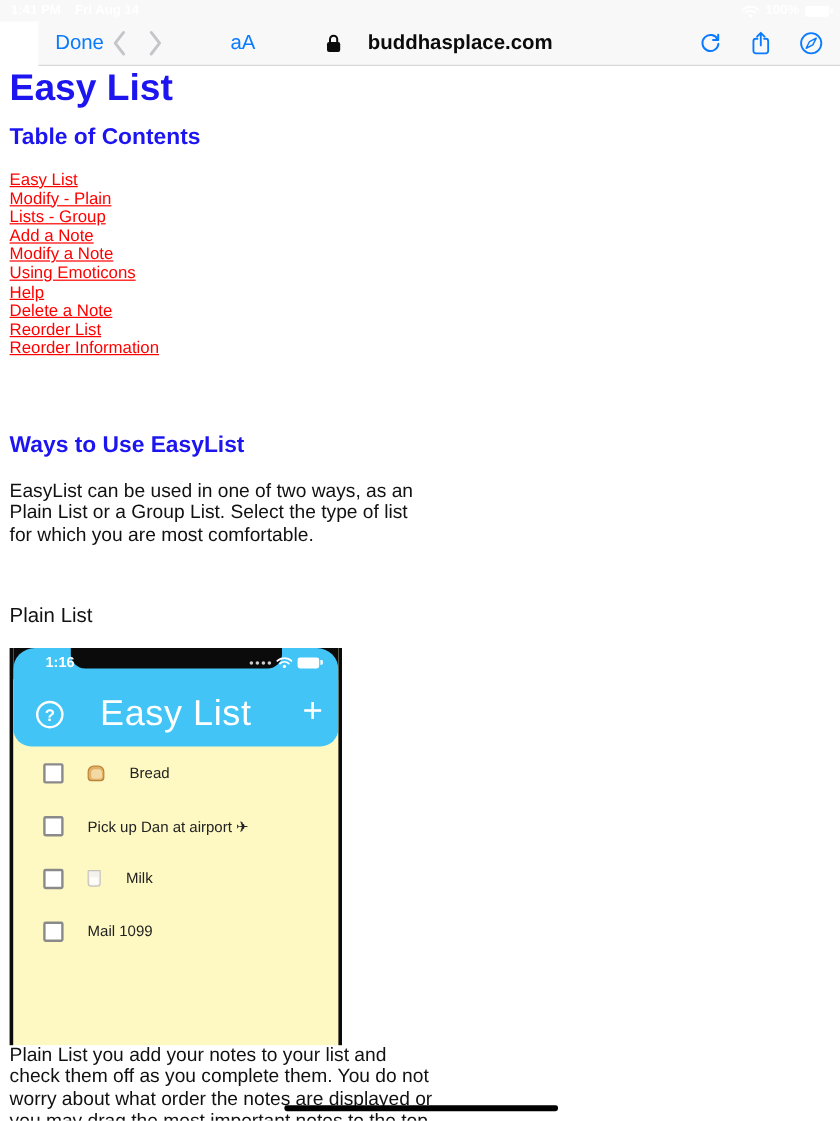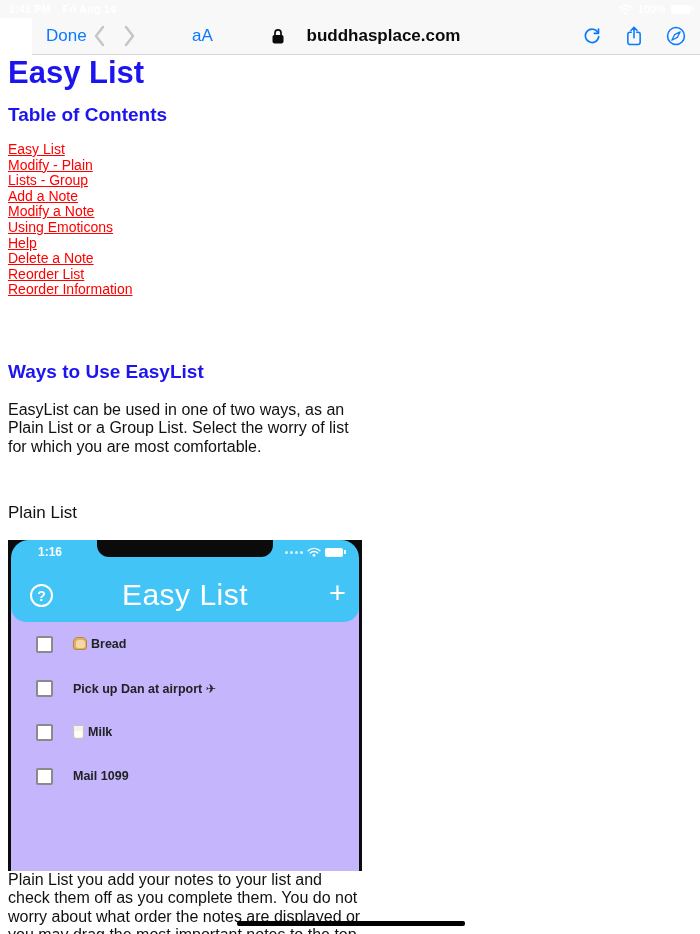--- a/index.html
+++ b/index.html
@@ -50,22 +50,22 @@
   .h2.ways{top:362px;}
   .toc-list{position:absolute;left:8px;top:142px;}
   .toc-list a{display:block;color:var(--link-red);text-decoration:underline;font-size:14px;line-height:15.6px;cursor:pointer;}
   .para{position:absolute;left:8px;width:350px;font-size:16px;line-height:18.4px;color:#111;}
   .para.intro{top:401px;}
   .para.outro{top:871px;width:354px;}
   .h3{position:absolute;left:8px;top:504px;font-size:17px;font-weight:normal;color:#111;line-height:1;}
   .divider-bar{position:absolute;left:237px;top:921px;width:228px;height:5px;background:#000;border-radius:2px;}
   
   .phone{
-    position:absolute;left:8px;top:540px;width:354px;height:331px;
-    background:#c4b5fd;border-left:3px solid #0b0b0b;border-right:3px solid #0b0b0b;overflow:hidden;
+    position:absolute;left:8px;top:540px;width:277px;height:331px;
+    background:#fef9c3;border-left:3px solid #0b0b0b;border-right:3px solid #0b0b0b;overflow:hidden;
   }
   .phone-top-black{position:absolute;top:0;left:0;right:0;height:26px;background:#0b0b0b;}
   .app-header{
     position:absolute;top:0;left:0;right:0;height:82px;background:var(--app-blue);
     border-radius:18px 18px 15px 15px;
   }
   .notch{position:absolute;top:0;left:50%;transform:translateX(-50%);width:176px;height:17px;background:#0b0b0b;border-radius:0 0 12px 12px;}
   .app-time{position:absolute;left:27px;top:5px;color:#fff;font-size:12px;font-weight:bold;}
   .app-status-right{position:absolute;right:16px;top:7px;display:flex;align-items:center;gap:4px;}
   .cell-dots{display:flex;gap:2px;align-items:center;}
@@ -74,21 +74,21 @@
   .app-batt::after{content:"";position:absolute;right:-2.5px;top:2.5px;width:2px;height:4px;background:#fff;border-radius:0 1px 1px 0;}
   .help-btn{
     position:absolute;left:19px;top:44px;width:23px;height:23px;border:2px solid #fff;border-radius:50%;
     color:#fff;font-size:14px;font-weight:bold;display:flex;align-items:center;justify-content:center;
   }
   .app-title{position:absolute;left:0;right:0;top:38px;text-align:center;color:#fff;font-size:30px;letter-spacing:.5px;}
   .add-btn{position:absolute;right:13px;top:39px;color:#fff;font-size:29px;font-weight:300;line-height:1;}
   .rows{position:absolute;top:82px;left:0;right:0;}
   .row{height:44px;display:flex;align-items:center;}
   .checkbox{width:17px;height:17px;border:2px solid #8a8a8a;border-radius:2px;background:#fff;margin-left:25px;flex:none;}
-  .row-label{margin-left:20px;font-size:12.5px;font-weight:700;color:#222;display:flex;align-items:flex-start;gap:4px;}
+  .row-label{margin-left:20px;font-size:12.5px;font-weight:400;color:#222;display:flex;align-items:flex-end;gap:21px;}
   .emoji{display:inline-block;flex:none;}
   .emoji-bread{width:14px;height:13px;background:#e2b164;border:1px solid #b9843c;border-radius:5px 5px 3px 3px;position:relative;}
   .emoji-bread::after{content:"";position:absolute;left:2px;top:2px;width:9px;height:8px;background:#f3d9a6;border-radius:3px 3px 2px 2px;}
   .emoji-milk{width:11px;height:14px;background:#f4f2ee;border:1px solid #c6c3bd;border-radius:1px 1px 3px 3px;position:relative;}
   .emoji-milk::after{content:"";position:absolute;left:1px;top:5px;right:1px;bottom:1px;background:#fffdf8;}
   svg{display:block;}
 </style>
 </head>
 <body>
 
@@ -162,21 +162,21 @@
   <a>Add a Note</a>
   <a>Modify a Note</a>
   <a>Using Emoticons</a>
   <a>Help</a>
   <a>Delete a Note</a>
   <a>Reorder List</a>
   <a>Reorder Information</a>
 </div>
 
 <div class="h2 ways">Ways to Use EasyList</div>
-<p class="para intro">EasyList can be used in one of two ways, as an Plain List or a Group List. Select the worry of list for which you are most comfortable.</p>
+<p class="para intro">EasyList can be used in one of two ways, as an Plain List or a Group List. Select the type of list for which you are most comfortable.</p>
 <div class="h3">Plain List</div>
 
 <div class="phone">
   <div class="phone-top-black"></div>
   <div class="app-header">
     <div class="notch"></div>
     <span class="app-time">1:16</span>
     <span class="app-status-right">
       <span class="cell-dots">
           <i></i>

